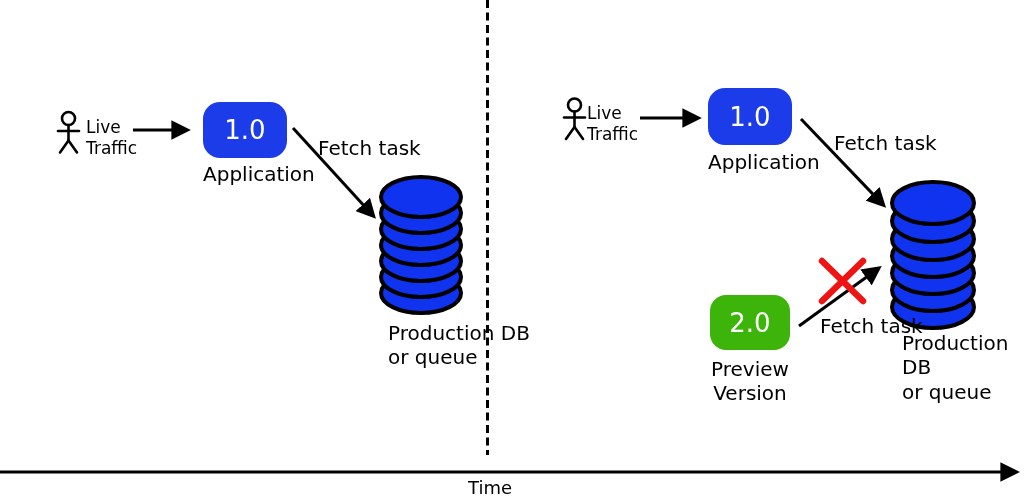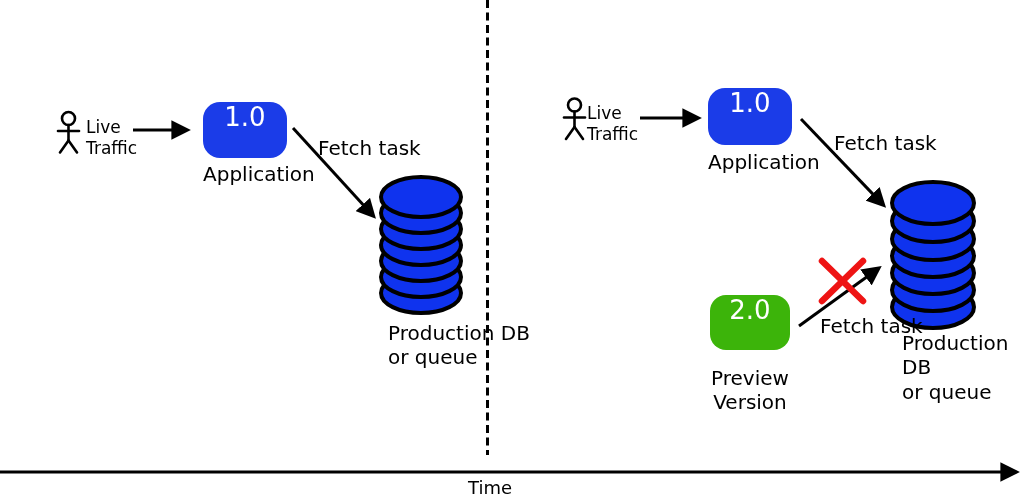--- a/index.html
+++ b/index.html
@@ -13,21 +13,21 @@
   .db-disc { fill:var(--db-blue); stroke:var(--line-black); stroke-width:4; }
   .cross-line { stroke:var(--cross-red); stroke-width:6.5; stroke-linecap:round; }
   .divider { stroke:var(--line-black); stroke-width:3; stroke-dasharray:8 4.5; fill:none; }
   .ah-path { fill:var(--line-black); }
   .label { position:absolute; white-space:pre-line; line-height:1.22; }
   .actor-label { font-size:17px; }
   .caption { font-size:20px; }
   .center { text-align:center; }
   .app-box {
     position:absolute; border-radius:17px; background:var(--app-blue);
-    display:flex; justify-content:center;
+    display:flex; align-items:center; justify-content:center;
   }
   .app-box.green { background:var(--preview-green); border-radius:16px; }
   .version-text { color:#ffffff; font-size:26px; }
   .time-label { font-size:18px; }
 </style>
 </head>
 <body>
 
 <div class="canvas">
 
@@ -110,21 +110,21 @@
   <div class="app-box" style="left:708px; top:88px; width:84px; height:57px;">
     <span class="version-text">1.0</span>
   </div>
   <div class="label caption center" style="left:708px; top:150px; width:84px;">Application</div>
 
   <div class="label caption" style="left:834px; top:131px;">Fetch task</div>
 
   <div class="app-box green" style="left:710px; top:295px; width:80px; height:55px;">
     <span class="version-text">2.0</span>
   </div>
-  <div class="label caption center" style="left:702px; top:366px; width:96px;">Preview Version</div>
+  <div class="label caption center" style="left:702px; top:357px; width:96px;">Preview Version</div>
 
   <div class="label caption" style="left:820px; top:314px;">Fetch task</div>
 
   <div class="label caption" style="left:902px; top:331px;">Production DB
 or queue</div>
 
   <div class="label time-label center" style="left:440px; top:477px; width:100px;">Time</div>
 
 </div>
 

